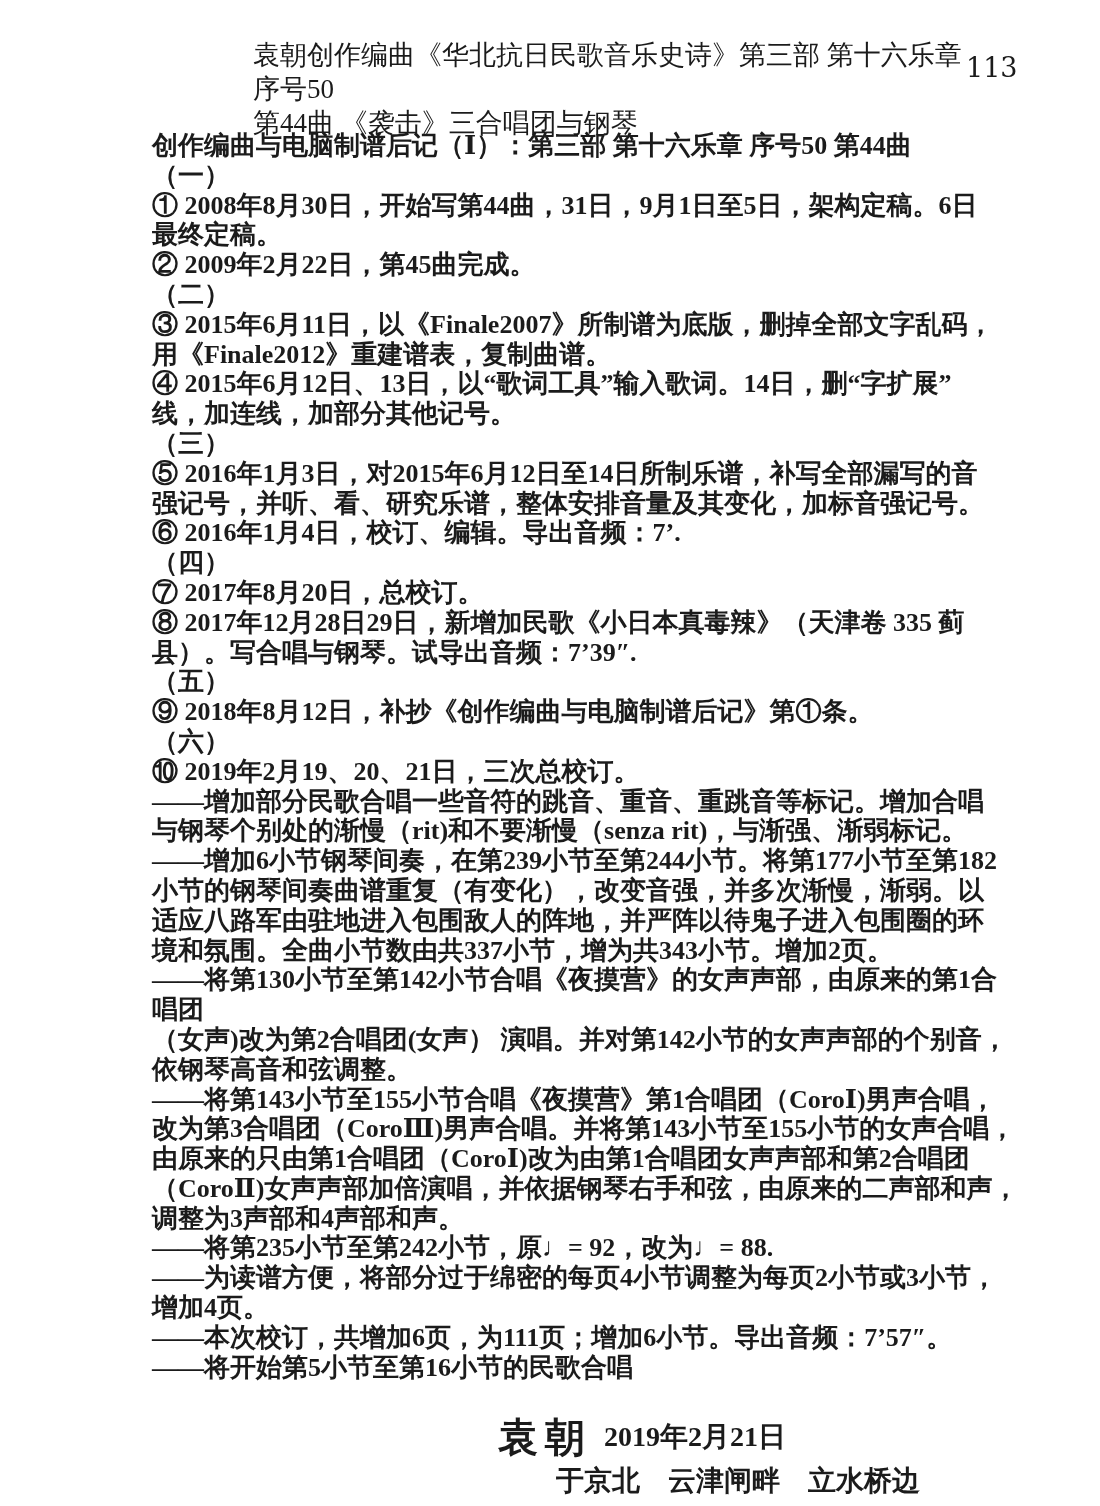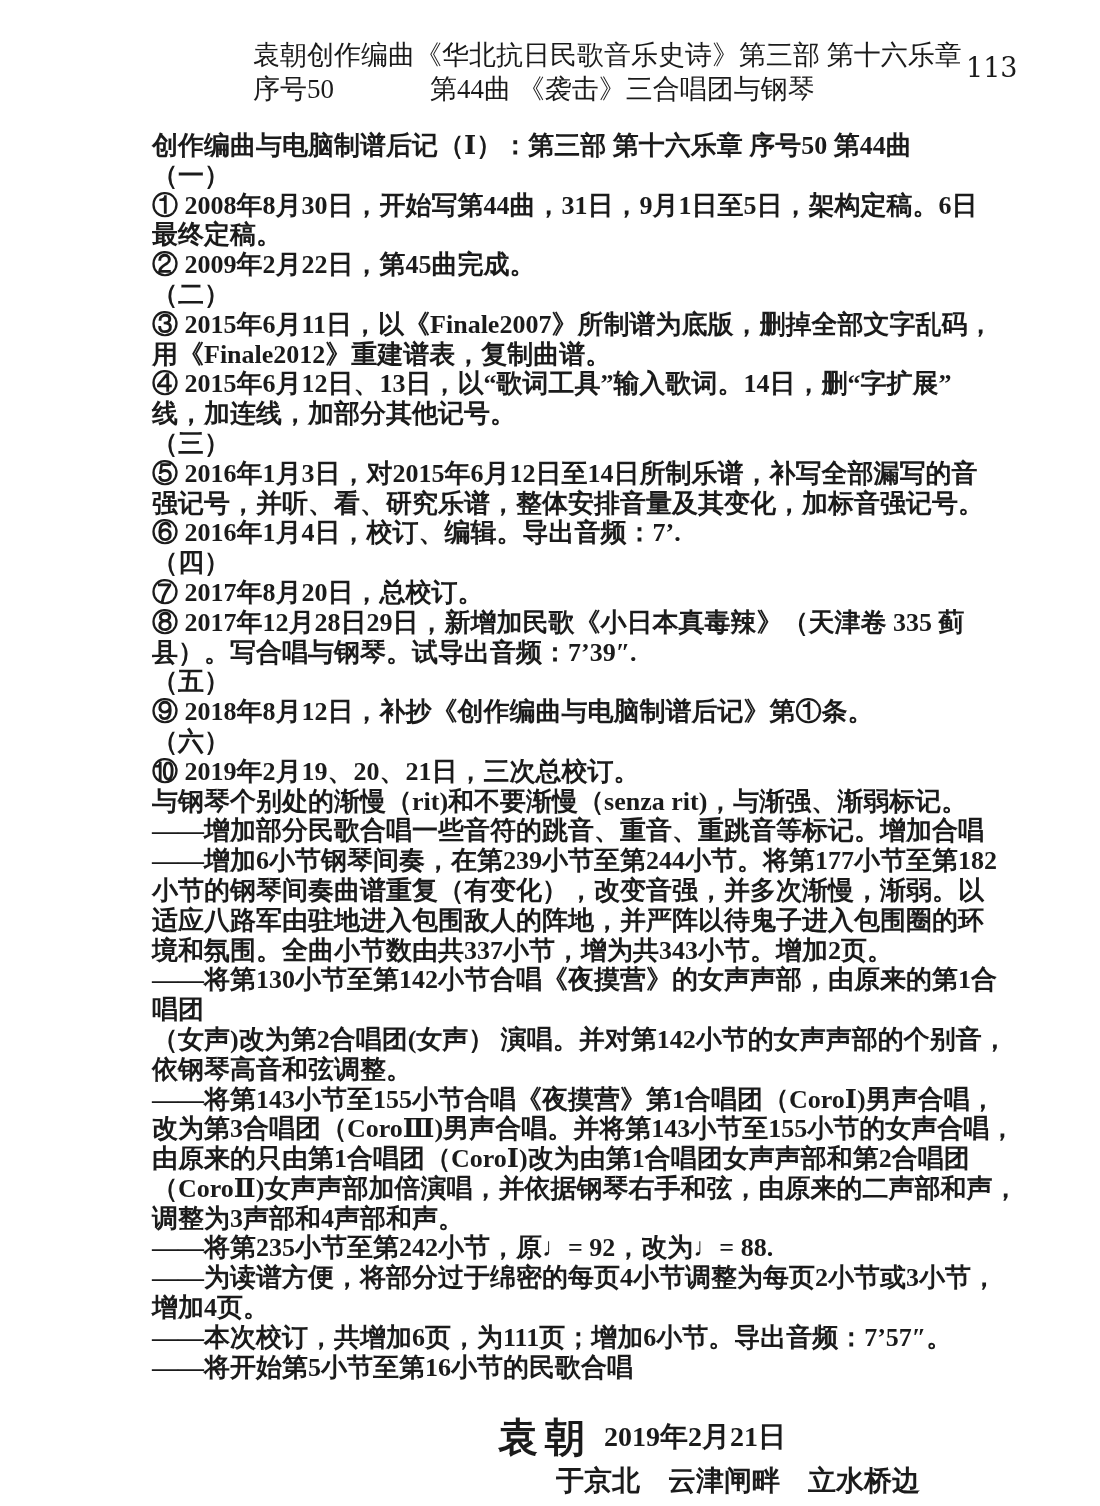--- a/index.html
+++ b/index.html
@@ -26,21 +26,21 @@
   }
   .header {
     position: absolute;
     top: 38px;
     left: 253px;
     font-size: 27px;
     font-weight: 400;
     line-height: 34px;
     white-space: nowrap;
   }
-  .h-line2 { display: flex; }
+  .h-line2 { display: flex; flex-direction: column; }
   .h-gap {
     display: inline-block;
     width: 96px;
   }
   .body-text {
     position: absolute;
     top: 131px;
     left: 152px;
     width: 870px;
     font-size: 26px;
@@ -111,22 +111,22 @@
       <div class="line">强记号，并听、看、研究乐谱，整体安排音量及其变化，加标音强记号。</div>
       <div class="line">⑥ 2016年1月4日，校订、编辑。导出音频：7’.</div>
       <div class="line">（四）</div>
       <div class="line">⑦ 2017年8月20日，总校订。</div>
       <div class="line">⑧ 2017年12月28日29日，新增加民歌《小日本真毒辣》（天津卷 335 蓟</div>
       <div class="line">县）。写合唱与钢琴。试导出音频：7’39″.</div>
       <div class="line">（五）</div>
       <div class="line">⑨ 2018年8月12日，补抄《创作编曲与电脑制谱后记》第①条。</div>
       <div class="line">（六）</div>
       <div class="line">⑩ 2019年2月19、20、21日，三次总校订。</div>
+      <div class="line">——增加部分民歌合唱一些音符的跳音、重音、重跳音等标记。增加合唱</div>
       <div class="line">与钢琴个别处的渐慢（rit)和不要渐慢（senza rit)，与渐强、渐弱标记。</div>
-      <div class="line">——增加部分民歌合唱一些音符的跳音、重音、重跳音等标记。增加合唱</div>
       <div class="line">——增加6小节钢琴间奏，在第239小节至第244小节。将第177小节至第182</div>
       <div class="line">小节的钢琴间奏曲谱重复（有变化），改变音强，并多次渐慢，渐弱。以</div>
       <div class="line">适应八路军由驻地进入包围敌人的阵地，并严阵以待鬼子进入包围圈的环</div>
       <div class="line">境和氛围。全曲小节数由共337小节，增为共343小节。增加2页。</div>
       <div class="line">——将第130小节至第142小节合唱《夜摸营》的女声声部，由原来的第1合</div>
       <div class="line">唱团</div>
       <div class="line">（女声)改为第2合唱团(女声） 演唱。并对第142小节的女声声部的个别音，</div>
       <div class="line">依钢琴高音和弦调整。</div>
       <div class="line">——将第143小节至155小节合唱《夜摸营》第1合唱团（CoroⅠ)男声合唱，</div>
       <div class="line">改为第3合唱团（CoroⅢ)男声合唱。并将第143小节至155小节的女声合唱，</div>

